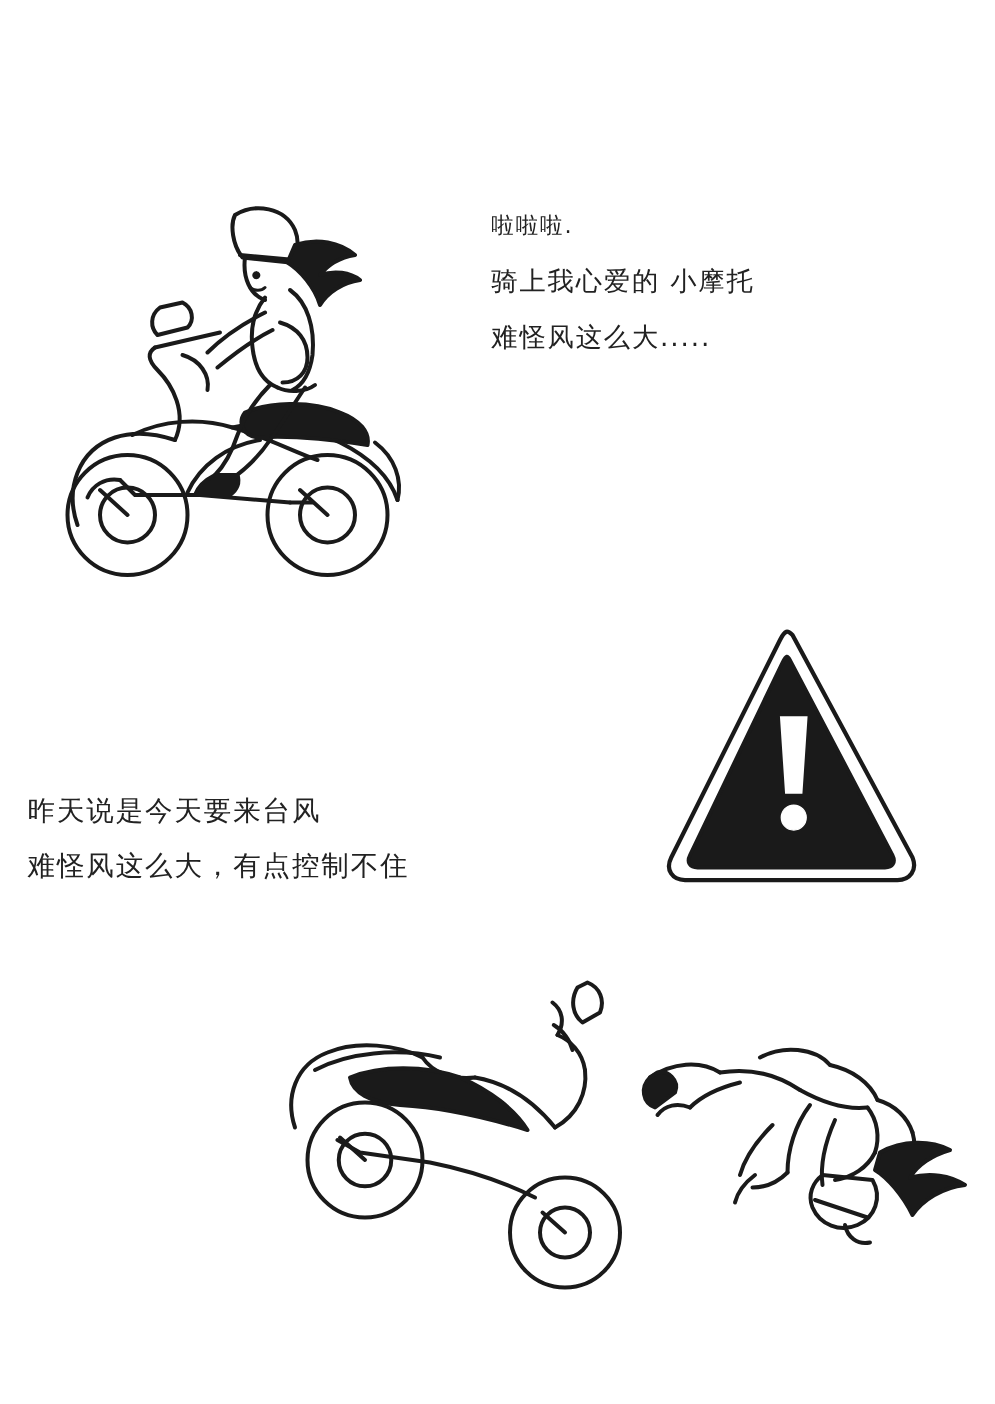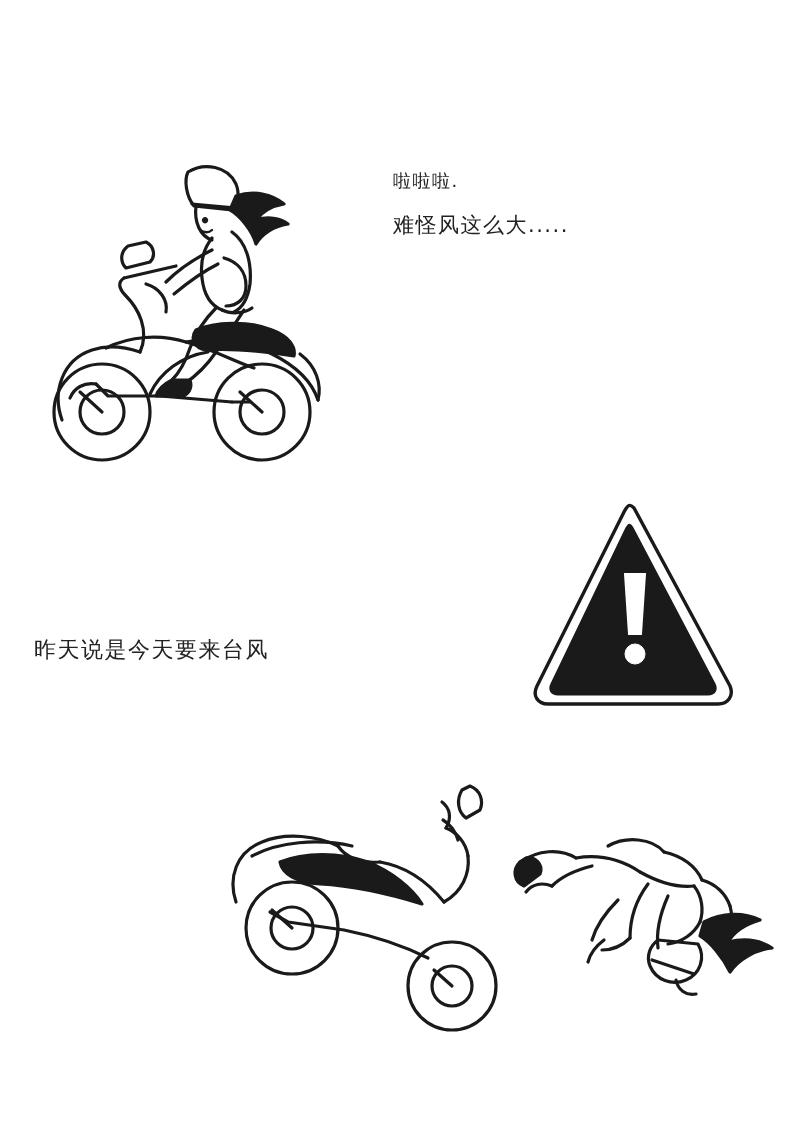--- a/index.html
+++ b/index.html
@@ -31,21 +31,21 @@
   #caption-top {
     left: 393px;
     top: 158px;
     font-size: 21px;
     line-height: 45px;
   }
   #caption-top .line-1 { font-size: 18px; display: block; }
   #caption-top .line-2 { display: block; }
   #caption-top .line-3 { display: block; }
   #caption-bottom {
-    left: 34px;
+    left: 22px;
     top: 628px;
     font-size: 22px;
     line-height: 44px;
   }
   #caption-bottom .line-1 { display: block; }
   #caption-bottom .line-2 { display: block; }
   #caption-bottom .line-3 { display: block; padding-left: 28px; }
   .art-layer {
     position: absolute;
     top: 0; left: 0;
@@ -54,25 +54,27 @@
     pointer-events: none;
   }
 </style>
 </head>
 <body>
 
 <div class="comic">
 
   <div class="caption" id="caption-top">
     <span class="line-1">啦啦啦.</span>
+    <span class="line-2">骑上我心爱的 小摩托</span>
     <span class="line-3">难怪风这么大.....</span>
   </div>
 
   <div class="caption" id="caption-bottom">
     <span class="line-1">昨天说是今天要来台风</span>
+    <span class="line-2">难怪风这么大，有点控制不住</span>
   </div>
 
   <svg class="art-layer" viewBox="0 0 796 1123" xmlns="http://www.w3.org/2000/svg">
 
     <g fill="none" stroke="#1a1a1a" stroke-width="3.2" stroke-linecap="round" stroke-linejoin="round">
 
       <path d="M62 420 C 52 392, 62 360, 92 350 C 110 344, 128 348, 140 352"></path>
       <path d="M140 352 C 150 330, 138 308, 126 296 C 118 288, 118 282, 124 278"></path>
       <path d="M124 278 L 176 266"></path>
       <path d="M128 246 C 120 252, 120 262, 126 268 L 150 262 C 156 256, 154 246, 146 242 Z"></path>

